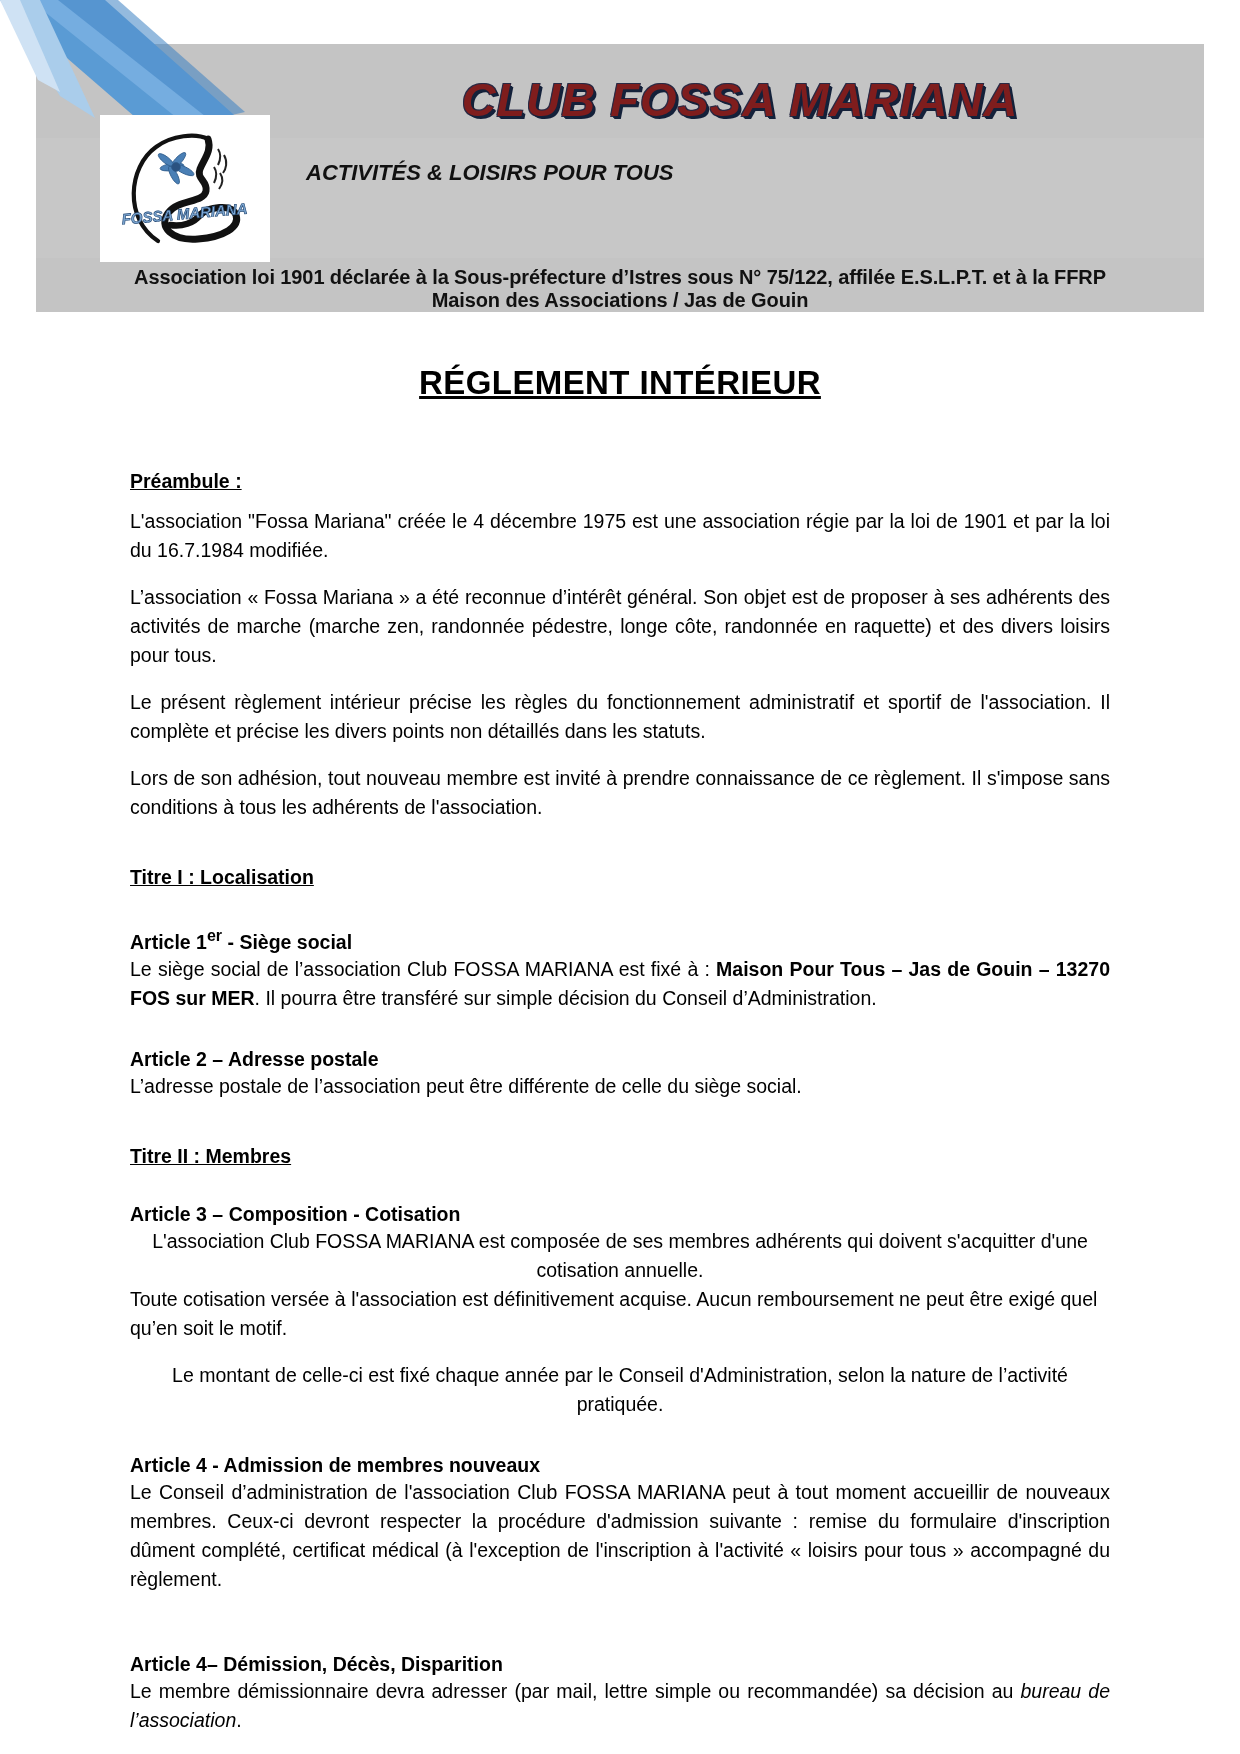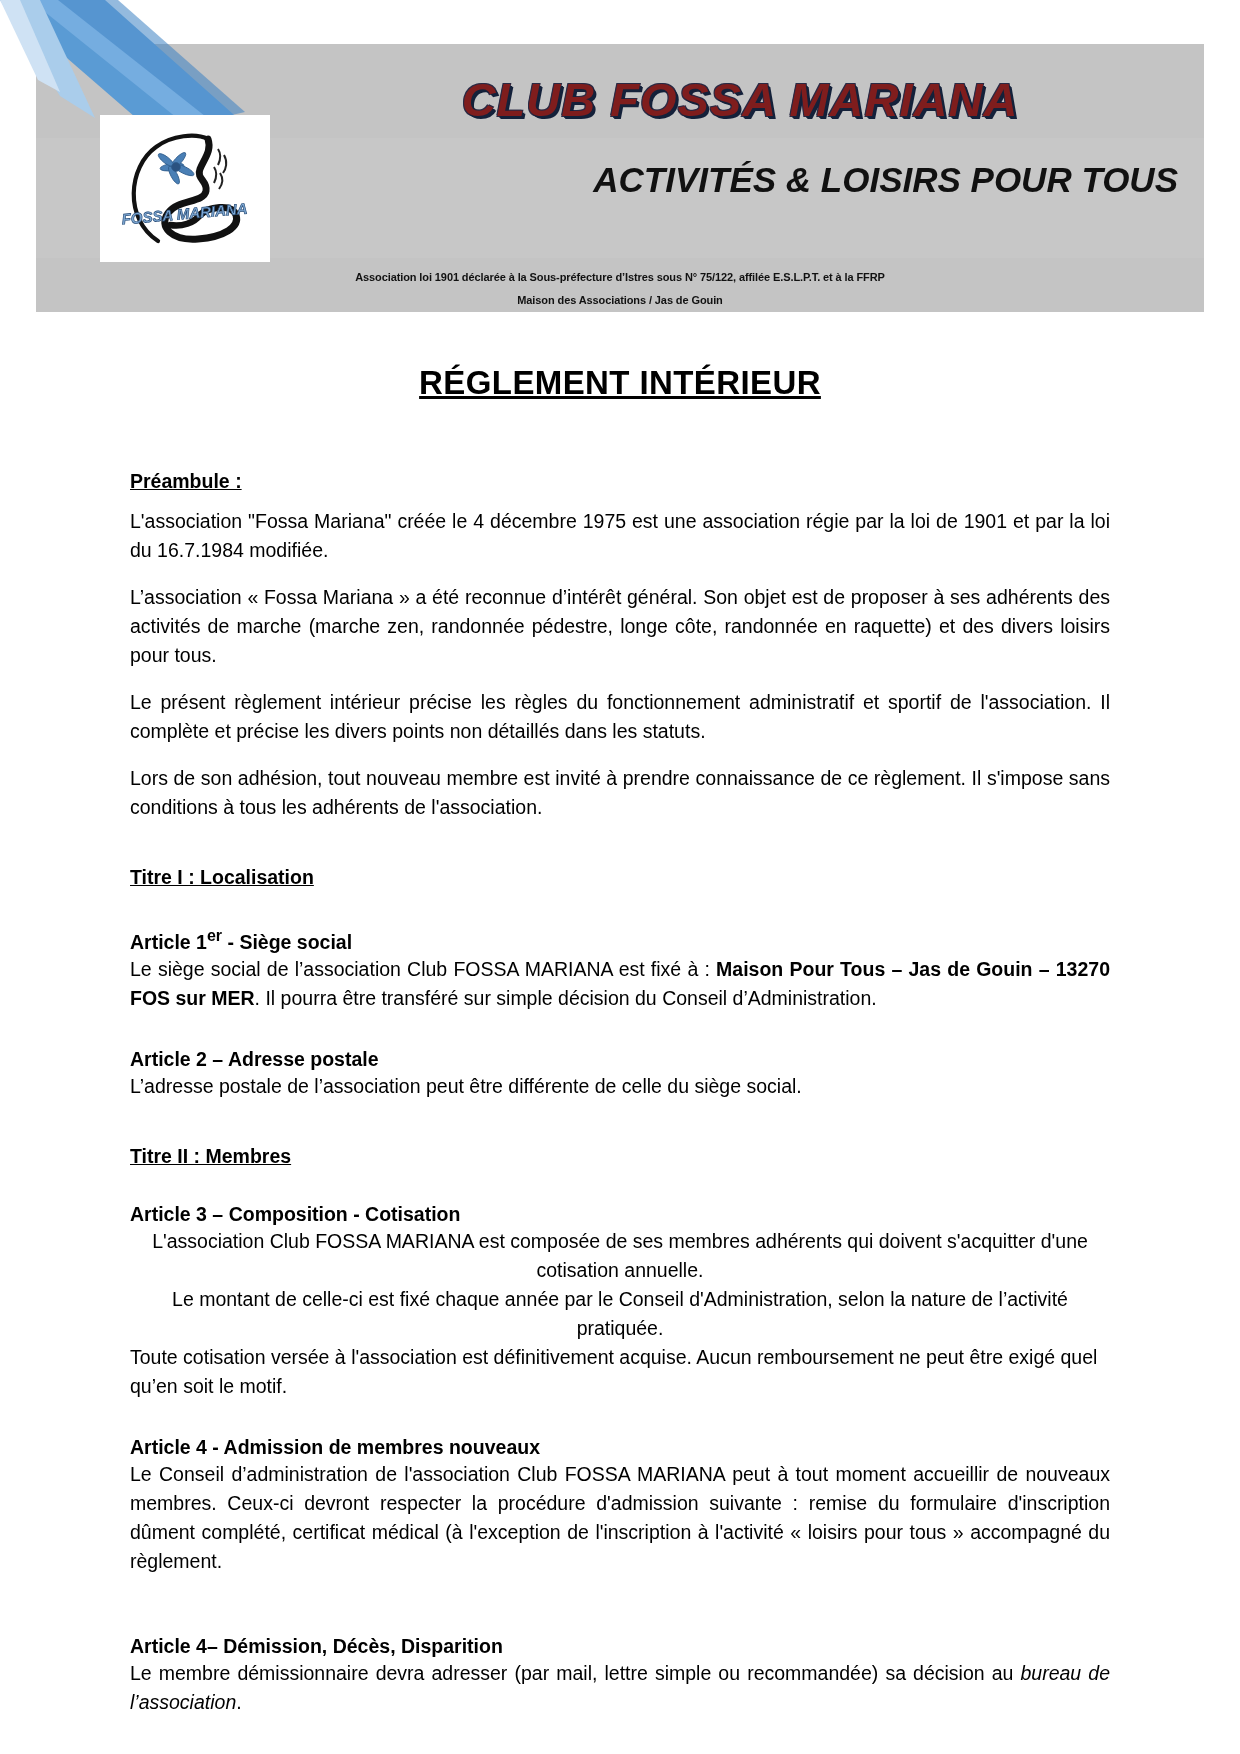--- a/index.html
+++ b/index.html
@@ -79,41 +79,41 @@
       2px 2px 0 #14213a,
       3px 3px 0 #14213a,
       -1px -1px 0 #2a2a44,
       1px -1px 0 #2a2a44,
       -1px 1px 0 #2a2a44;
     z-index: 4;
     white-space: nowrap;
   }
   .club-sub {
     position: absolute;
-    left: 278px;
+    left: 306px;
     top: 160px;
     width: 900px;
-    text-align: right;
-    font-size: 35px;
+    text-align: left;
+    font-size: 22px;
     font-weight: bold;
     font-style: italic;
     color: #111111;
     z-index: 4;
     white-space: nowrap;
   }
   .banner-legal {
     position: absolute;
     left: 60px;
     top: 266px;
     width: 1120px;
     text-align: center;
     z-index: 4;
   }
   .banner-legal div {
-    font-size: 11px;
+    font-size: 20px;
     font-weight: bold;
     color: #111;
     line-height: 23px;
     letter-spacing: -0.1px;
   }
 
   
   .doc-title {
     margin: 52px 0 0 0;
     text-align: center;
@@ -238,22 +238,22 @@
 
   <div class="art-head spaced-top">Article 2 – Adresse postale</div>
   <p class="para left">L’adresse postale de l’association peut être différente de celle du siège social.</p>
 
   <div class="gap-lg"></div>
 
   <div class="sec-head">Titre II : Membres</div>
 
   <div class="art-head spaced-top">Article 3 – Composition - Cotisation</div>
   <p class="para left nospace">L'association Club FOSSA MARIANA est composée de ses membres adhérents qui doivent s'acquitter d'une cotisation annuelle.</p>
+  <p class="para left">Toute cotisation versée à l'association est définitivement acquise. Aucun remboursement ne peut être exigé quel qu’en soit le motif.</p>
   <p class="para left nospace">Le montant de celle-ci est fixé chaque année par le Conseil d'Administration, selon la nature de l’activité pratiquée.</p>
-  <p class="para left">Toute cotisation versée à l'association est définitivement acquise. Aucun remboursement ne peut être exigé quel qu’en soit le motif.</p>
 
   <div class="art-head spaced-top">Article 4 - Admission de membres nouveaux</div>
   <p class="para">Le Conseil d’administration de l'association Club FOSSA MARIANA peut à tout moment accueillir de nouveaux membres. Ceux-ci devront respecter la procédure d'admission suivante : remise du formulaire d'inscription dûment complété, certificat médical (à l'exception de l'inscription à l'activité « loisirs pour tous »  accompagné du règlement.</p>
 
   <div class="gap-xl"></div>
 
   <div class="art-head">Article 4– Démission, Décès, Disparition</div>
   <p class="para"><span>Le membre démissionnaire devra adresser (par mail, lettre simple ou recommandée) sa décision au </span><span class="i">bureau de l’association</span><span>.</span></p>
 
 </div>

